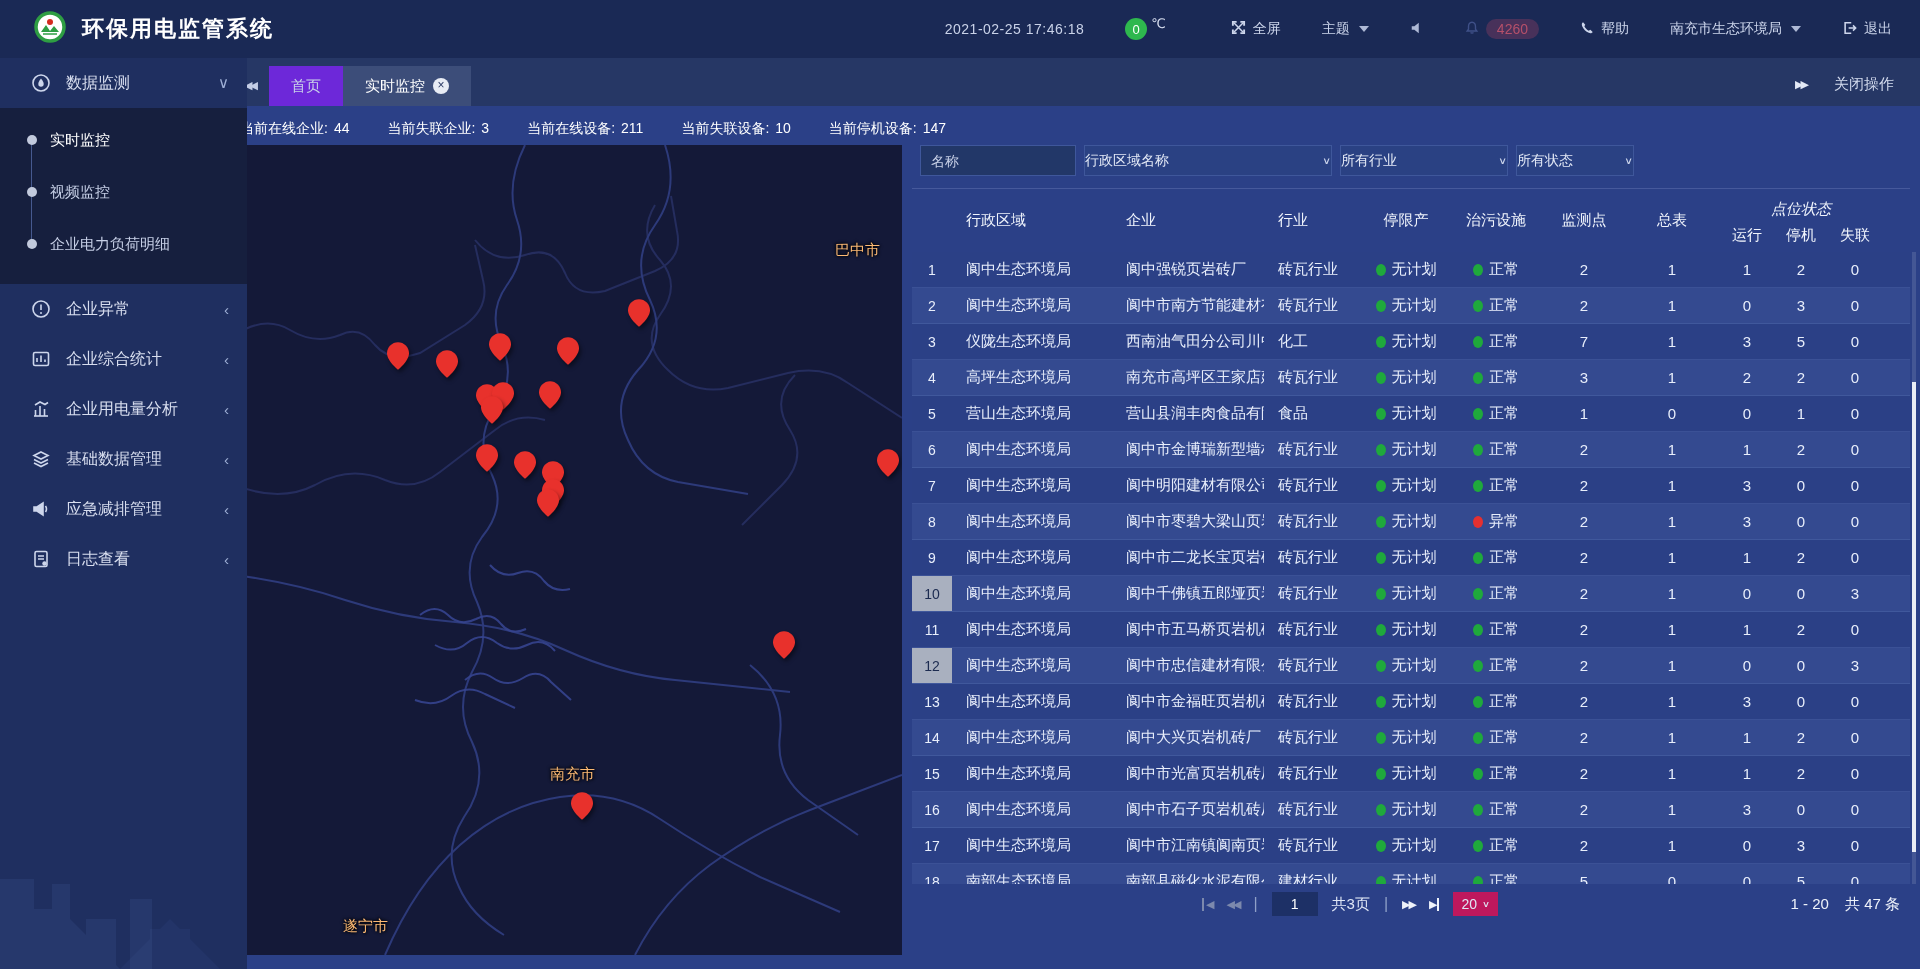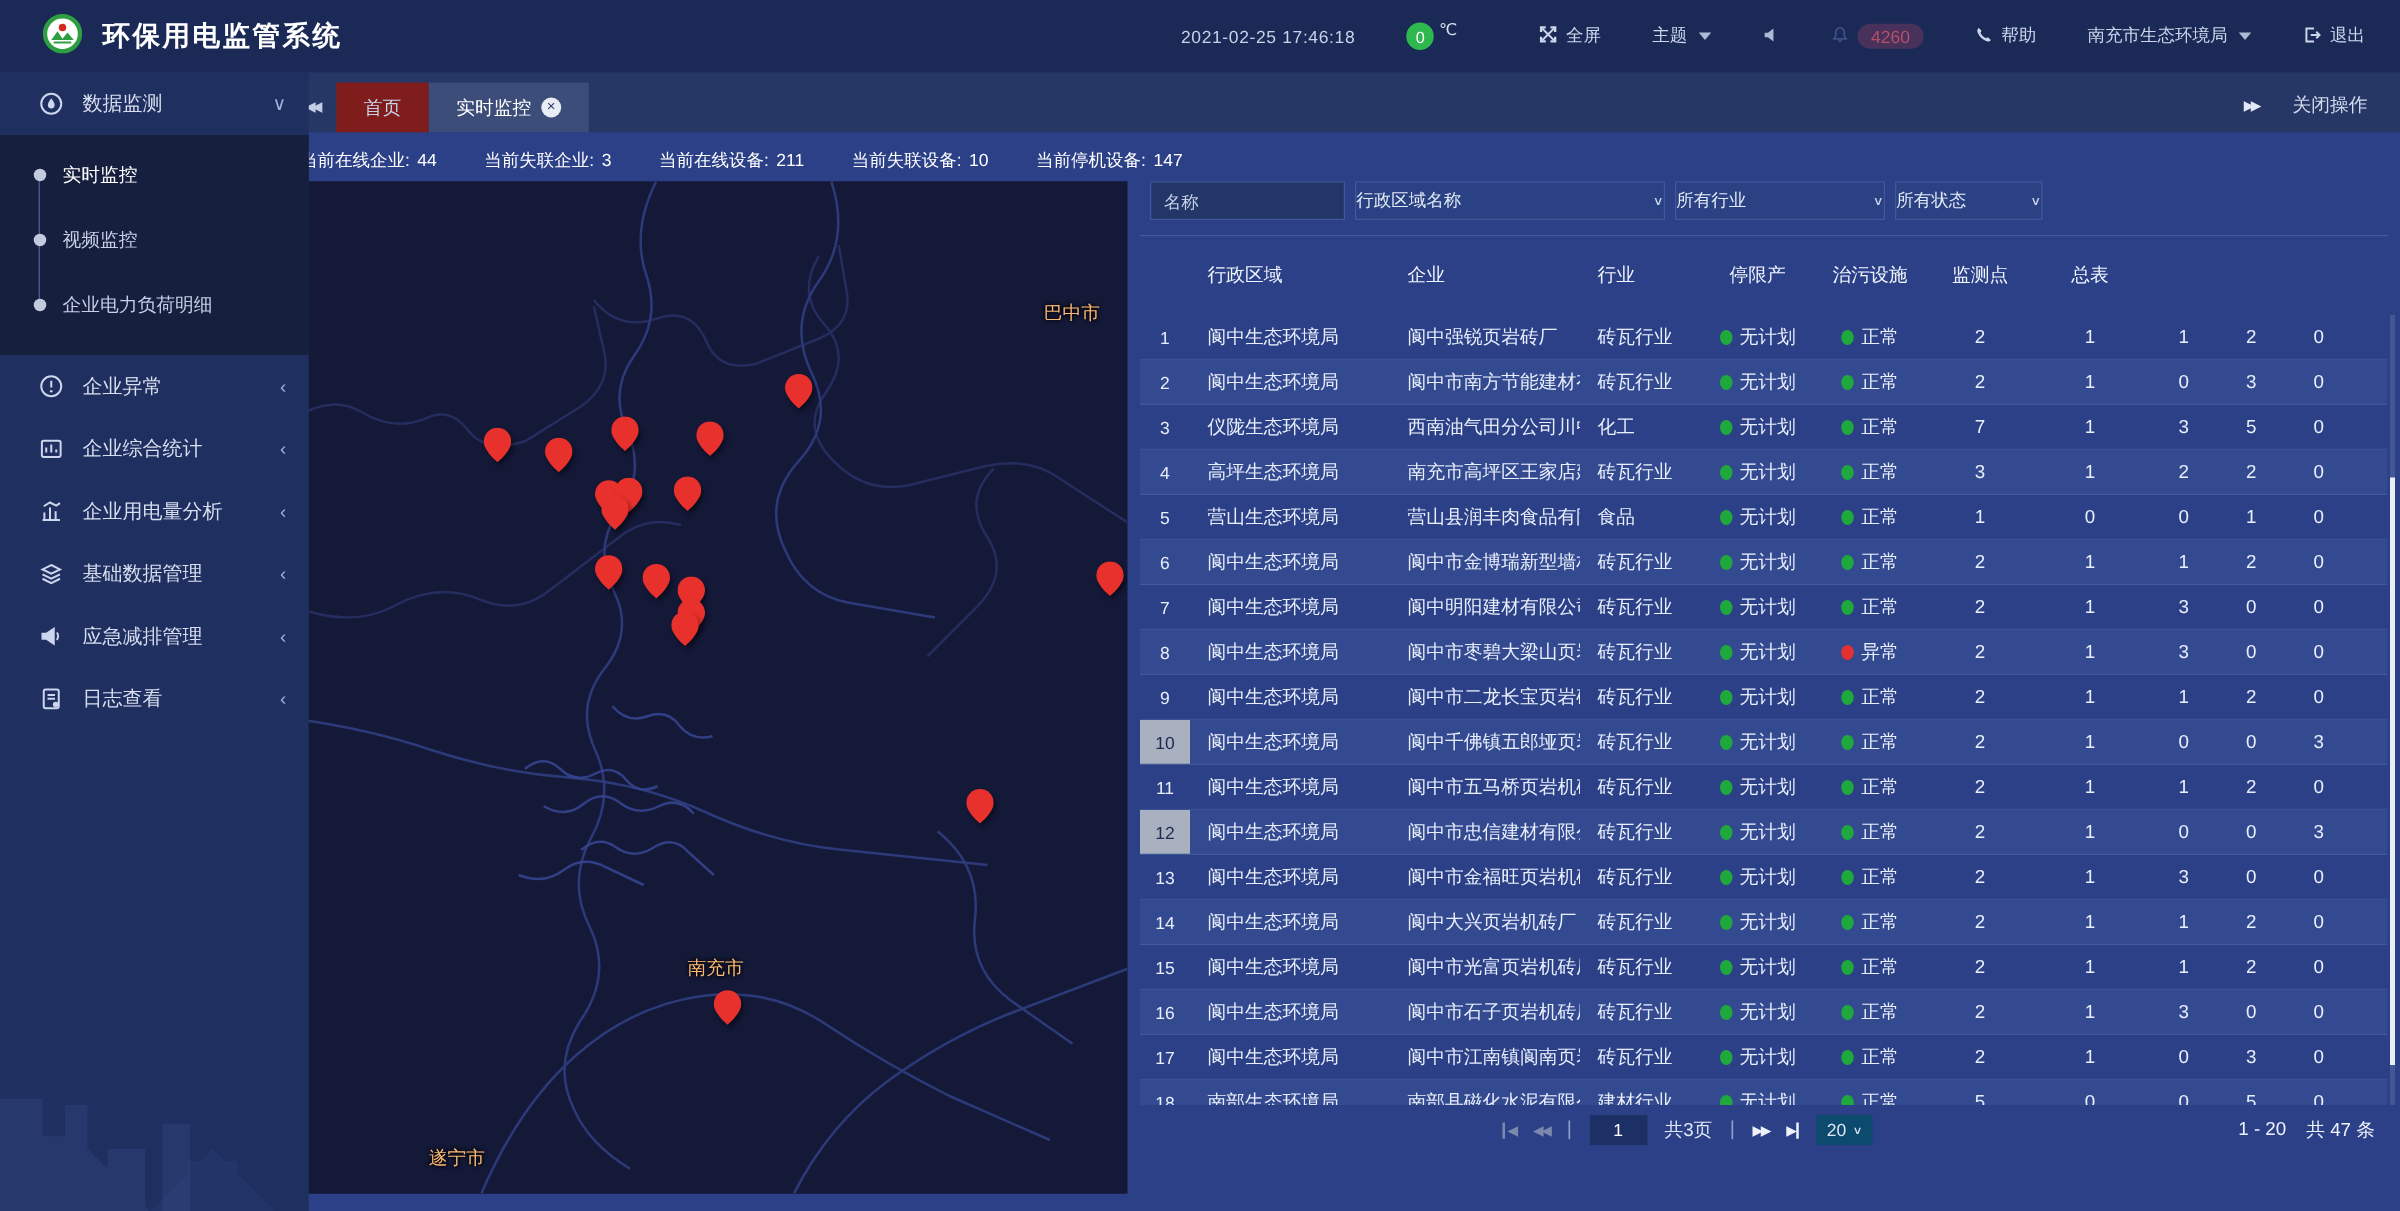--- a/index.html
+++ b/index.html
@@ -44,21 +44,21 @@
   .sub-label { font-size:15px; }
   .sub-item.active .sub-label { color:#ffffff; }
   .skyline { position:absolute; left:0; bottom:0; width:220px; height:180px; opacity:.8; pointer-events:none; }
 
   
   .tabstrip { position:absolute; left:0; top:0; width:1700px; height:48px; background:#263765;
     display:flex; align-items:flex-end; }
   .tab-scroll { color:#c4cde6; font-size:11px; letter-spacing:-3px; padding:0 14px 14px 24px; cursor:pointer; }
   .tabs-holder { display:flex; align-items:flex-end; height:48px; }
   .tab { height:40px; margin-top:8px; display:flex; align-items:center; gap:8px; padding:0 22px;
-    background:#7f1d1d; color:#c8d1e8; font-size:15px; cursor:pointer; }
+    background:#6d28d9; color:#c8d1e8; font-size:15px; cursor:pointer; }
   .tab.active { background:#3c4d79; color:#ffffff; }
   .tab-close { width:16px; height:16px; border-radius:50%; background:#e8ecf5; color:#2b3a66;
     font-size:12px; line-height:15px; text-align:center; }
   .strip-right { margin-left:auto; display:flex; align-items:center; gap:28px; padding:0 26px 12px 0; }
   .fwd-arrows { color:#e3e9f6; font-size:11px; letter-spacing:-3px; cursor:pointer; }
   .close-ops { color:#d3dbee; font-size:15px; cursor:pointer; }
 
   
   .content { position:absolute; left:0; top:48px; width:1700px; height:863px; background:#2b4087; }
   .stats { position:absolute; left:20px; top:8px; height:30px; display:flex; align-items:center; gap:38px; }
@@ -111,21 +111,21 @@
     display:flex; align-items:center; color:#dfe6f5; font-size:15px; }
   .pager-center { position:absolute; left:290px; display:flex; align-items:center; gap:14px; }
   .pg-icon { font-size:11px; letter-spacing:-2px; cursor:pointer; }
   .pg-icon.disabled { color:#7c89ad; }
   .pg-icon.ena { color:#eef2fa; }
   .pg-first { border-left:2px solid #7c89ad; padding-left:2px; }
   .pg-last { border-right:2px solid #eef2fa; padding-right:2px; }
   .pg-sep { color:#8fa0c8; font-size:16px; }
   .pg-input { width:46px; height:24px; background:#1d3066; border:none; color:#fff; font-size:14px;
     text-align:center; outline:none; }
-  .pg-size { background:#0c4a6e; height:24px; display:flex; align-items:center; gap:5px; padding:0 8px;
+  .pg-size { background:#be185d; height:24px; display:flex; align-items:center; gap:5px; padding:0 8px;
     cursor:pointer; font-size:14px; }
   .pg-size .sel-caret { font-size:11px; transform:scaleY(.8); }
   .pager-right { margin-left:auto; padding-right:10px; display:flex; gap:16px; font-size:15px; color:#eef2fa; }
 </style>
 </head>
 <body>
 
 <div class="topbar">
   <div class="brand">
     <span>
@@ -493,20 +493,28 @@
 
       <div class="thead grid">
         <div class="th"></div>
         <div class="th left">行政区域</div>
         <div class="th left">企业</div>
         <div class="th left">行业</div>
         <div class="th">停限产</div>
         <div class="th">治污设施</div>
         <div class="th">监测点</div>
         <div class="th">总表</div>
+        <div class="th-group-wrap">
+          <div class="th-group">点位状态</div>
+          <div class="th-sub">
+            <span>运行</span>
+            <span>停机</span>
+            <span>失联</span>
+          </div>
+        </div>
       </div>
 
       <div class="rows" id="rows">
           <div class="row grid">
     <div class="c cell-num">1</div>
     <div class="c left">阆中生态环境局</div>
     <div class="c left">阆中强锐页岩砖厂</div>
     <div class="c left">砖瓦行业</div>
     <div class="c">
       <span class="dot" style="background: rgb(31, 169, 60);"></span>

